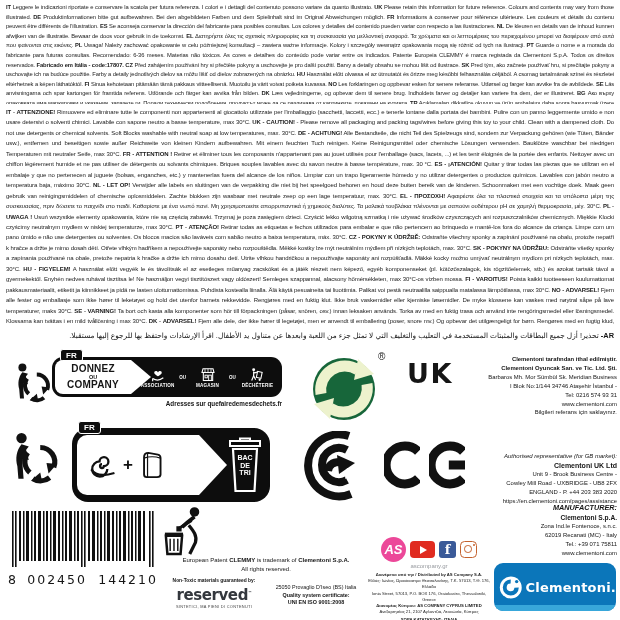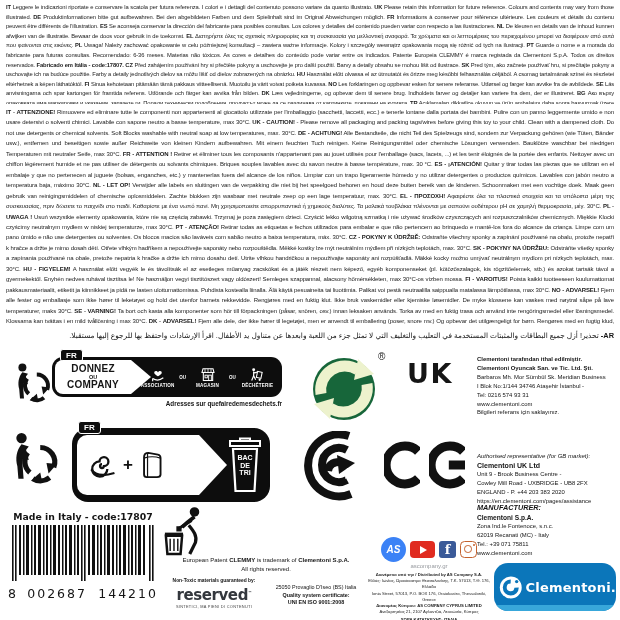--- a/index.html
+++ b/index.html
@@ -48,33 +48,33 @@
                     line-height:7.5px;font-weight:bold;}
 
   #greendot{position:absolute;left:312px;top:357px;}
   #gdreg{position:absolute;left:378px;top:351px;font-size:10px;}
   #ukca{position:absolute;left:394px;top:362px;width:72px;text-align:center;font-weight:800;
         font-size:27px;line-height:23.5px;letter-spacing:1.5px;font-family:"DejaVu Sans",sans-serif;}
   #arcs{position:absolute;left:297px;top:431px;}
   #ce{position:absolute;left:384px;top:437px;display:flex;gap:9px;}
 
   
-  .addr{position:absolute;left:477px;width:140px;text-align:left;margin:0;}
+  .addr{position:absolute;left:477px;width:140px;text-align:right;margin:0;}
   .addr .ln{font-size:5.9px;line-height:8.9px;}
   #tr-block{top:355px;}
   #tr-block .ln.b{font-weight:bold;}
   #uk-block{top:452px;}
   #uk-block .hd{font-size:6px;font-style:italic;line-height:9px;}
   #uk-block .nm{font-size:7px;font-weight:bold;line-height:9px;}
   #mfr-block{top:503px;}
   #mfr-block .hd{font-size:7.3px;font-weight:bold;font-style:italic;line-height:10px;}
   #mfr-block .nm{font-size:6.6px;font-weight:bold;line-height:9px;}
 
   #clem-logo{position:absolute;left:494px;top:563px;width:122px;height:48px;background:#0b76ba;
-      border-radius:14px;display:flex;align-items:center;padding-left:5px;box-sizing:border-box;overflow:hidden;}
+      border-radius:9px;display:flex;align-items:center;padding-left:5px;box-sizing:border-box;overflow:hidden;}
   #clem-logo .stripe{position:absolute;left:0;right:0;bottom:0;height:6px;background:#38a7da;}
   #clem-logo .ctext{color:#fff;font-weight:bold;font-size:13px;letter-spacing:0.2px;margin-left:3px;
                     font-family:"DejaVu Sans",sans-serif;}
 
   
   #madein{position:absolute;left:8px;top:511px;width:150px;text-align:center;}
   #madein .title{font-size:9.3px;font-weight:bold;margin:0 0 3px 0;font-family:"DejaVu Sans",sans-serif;}
   #madein .digits{display:flex;justify-content:space-between;font-size:12.5px;margin-top:1px;
                   font-family:"DejaVu Sans",sans-serif;}
   #madein .digits .grp{letter-spacing:2px;}
@@ -92,22 +92,22 @@
                    font-family:"DejaVu Sans",sans-serif;line-height:17px;}
   #franplast .logo sup{font-size:4px;}
   #franplast .tag{font-size:3.9px;letter-spacing:0.3px;color:#444;}
   #quality{position:absolute;left:266px;top:584px;width:100px;text-align:center;}
   #quality .ln{font-size:5.4px;line-height:7.6px;}
   #quality .ln.b{font-weight:bold;}
 
   
   #as-block{position:absolute;left:366px;top:537px;width:126px;text-align:center;}
   .socialrow{display:flex;align-items:center;justify-content:center;gap:4px;}
-  .aslogo{width:25px;height:25px;border-radius:50%;background:#3b82f6;color:#fff;display:flex;
-          align-items:center;justify-content:center;font-weight:bold;font-style:italic;font-size:10px;}
+  .aslogo{width:25px;height:25px;border-radius:50%;background:#ec4899;color:#fff;display:flex;
+          align-items:center;justify-content:center;font-weight:bold;font-style:italic;font-size:13px;}
   .yt{width:25px;height:17px;background:#e02b20;border-radius:4px;position:relative;}
   .yt:after{content:"";position:absolute;left:10px;top:5px;border-left:7px solid #fff;
             border-top:4px solid transparent;border-bottom:4px solid transparent;}
   .fb{width:17px;height:17px;background:#3a5a98;border-radius:3px;color:#fff;font-weight:bold;
       font-size:13px;line-height:17px;font-family:"DejaVu Serif",serif;}
   .ig{width:15px;height:15px;border:1.6px solid #c4622f;border-radius:4.5px;position:relative;}
   .ig:before{content:"";position:absolute;left:3.2px;top:3.2px;width:5.5px;height:5.5px;
              border:1.6px solid #c4622f;border-radius:50%;}
   .ig:after{content:"";position:absolute;right:1.5px;top:1.5px;width:2px;height:2px;
             background:#c4622f;border-radius:50%;}
@@ -284,21 +284,20 @@
     <svg width="27" height="27" viewBox="0 0 28 28">
       <circle cx="14" cy="14" r="13" fill="#ffffff"></circle>
       <path d="M14 4.5 a9.5 9.5 0 1 0 9.5 9.5 l-5.2 0.2 a4.6 4.6 0 1 1 -4.5 -5 Z" fill="#0b76ba"></path>
       <circle cx="21" cy="7" r="2" fill="#0b76ba"></circle>
     </svg>
     <span class="ctext">Clementoni.</span>
     <div class="stripe"></div>
   </div>
 
   <div id="madein">
-    <p class="title">Made in Italy - code:17807</p>
     <svg width="146" height="56" viewBox="0 0 146 56">
       <g fill="#111">
         <rect x="2" width="1.6" height="56"></rect>
           <rect x="5" width="1.6" height="56"></rect>
         <rect x="9" width="2" height="50"></rect>
           <rect x="13" width="1.5" height="50"></rect>
           <rect x="16" width="3" height="50"></rect>
         <rect x="21" width="1.5" height="50"></rect>
           <rect x="24" width="2" height="50"></rect>
           <rect x="28" width="3" height="50"></rect>
@@ -328,21 +327,21 @@
           <rect x="121" width="2" height="50"></rect>
         <rect x="125" width="1.5" height="50"></rect>
           <rect x="128" width="3" height="50"></rect>
           <rect x="133" width="2" height="50"></rect>
         <rect x="139" width="1.6" height="56"></rect>
           <rect x="142" width="1.6" height="56"></rect>
       </g>
     </svg>
     <div class="digits">
       <span>8</span>
-      <span class="grp">002687</span>
+      <span class="grp">002450</span>
       <span class="grp">144210</span>
     </div>
   </div>
 
   <svg id="tidyman" width="42" height="52" viewBox="0 0 44 52">
     <path d="M3 31 h17 l-1.6 19 h-13.8 Z" fill="none" stroke="#111" stroke-width="2.6"></path>
     <path d="M2 29 h19" stroke="#111" stroke-width="2.6"></path>
     <path d="M7.5 34 v13 M11.5 34 v13 M15.5 34 v13" stroke="#111" stroke-width="1.5"></path>
     <rect x="14" y="21" width="5.5" height="5.5" fill="#111"></rect>
     <circle cx="33" cy="6" r="5" fill="#111"></circle>

